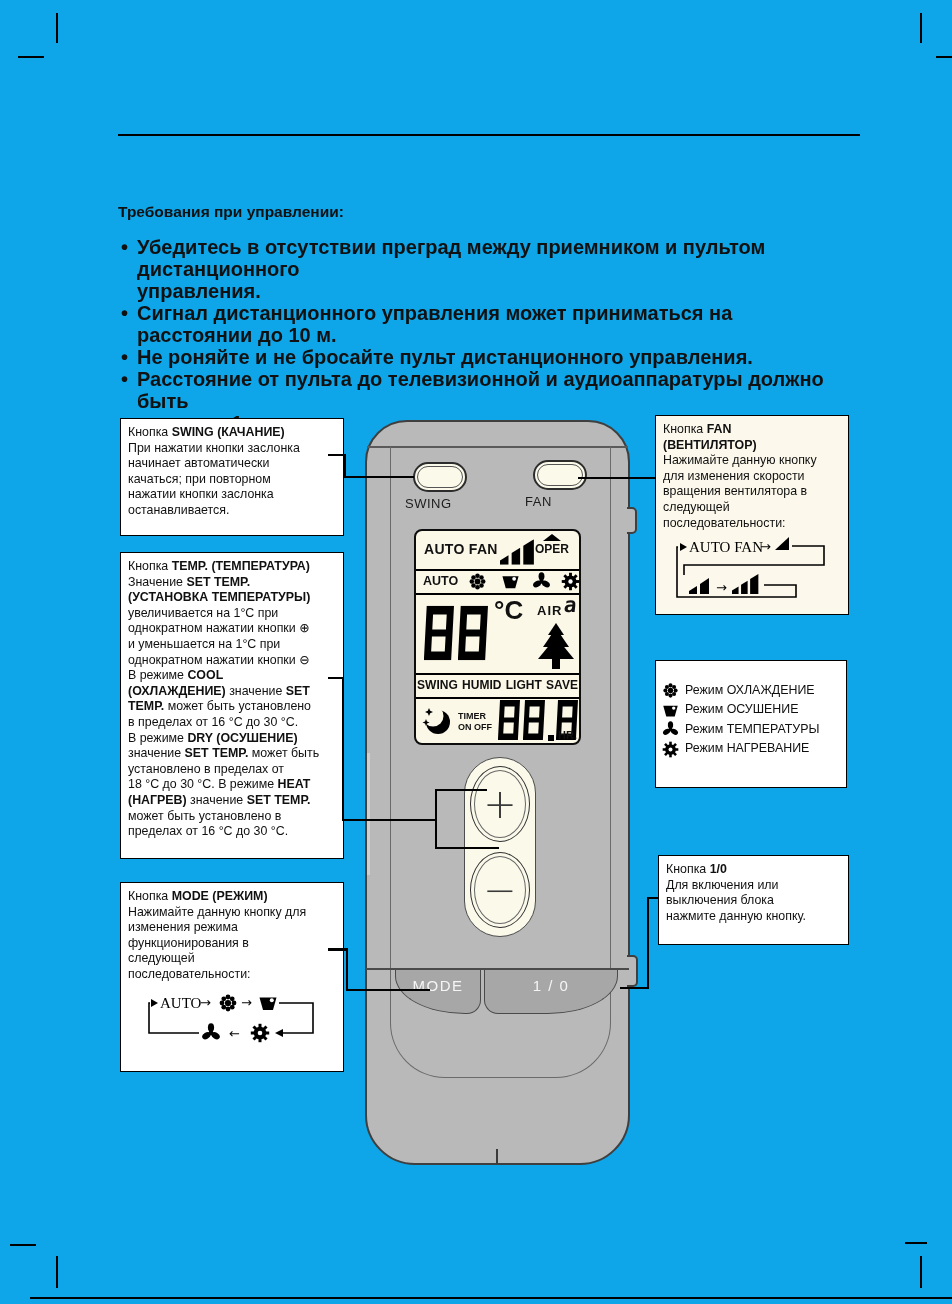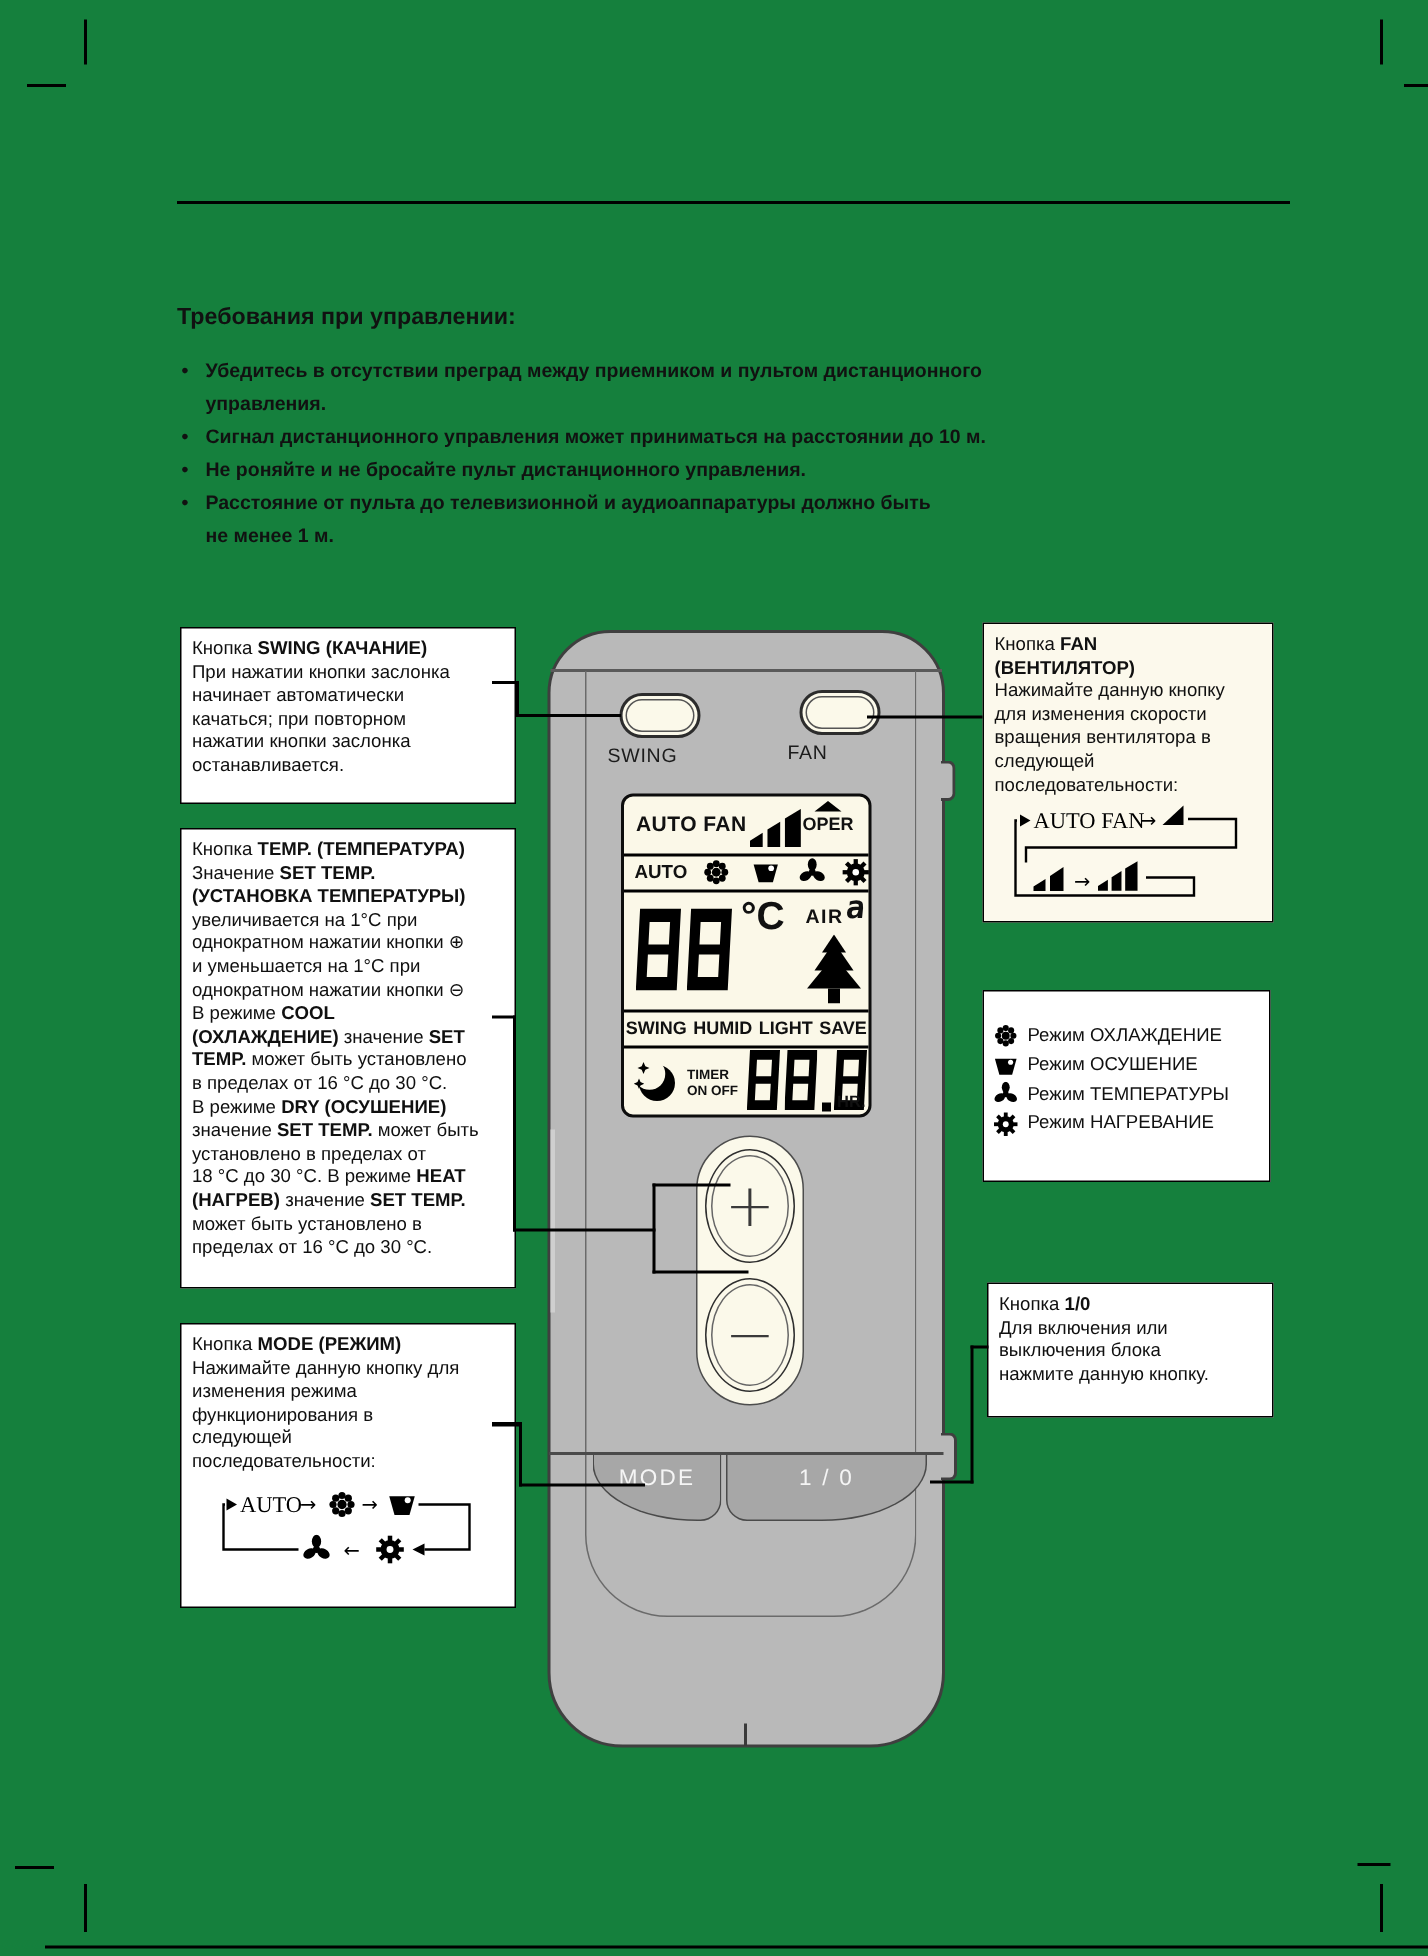--- a/index.html
+++ b/index.html
@@ -1,25 +1,25 @@
 <!DOCTYPE html>
 <html><head>
 <meta charset="utf-8">
 <style>
   html,body{margin:0;padding:0;background:#e8e8e8;}
-  #page{position:relative;width:952px;height:1304px;background:#15803d;overflow:hidden;
+  #page{position:relative;width:952px;height:1304px;background:#0ea5e9;overflow:hidden;
         font-family:"Liberation Sans",sans-serif;color:#111;}
   .abs{position:absolute;}
   .mark{position:absolute;background:#000;}
   .rule{position:absolute;background:#000;}
   .cl{position:absolute;background:#000;}
   
   .req-head{position:absolute;left:118px;top:203px;font-size:15.5px;font-weight:700;}
   .req-list{position:absolute;left:120px;top:236px;width:724px;list-style:none;margin:0;padding:0;}
-  .req-list li{position:relative;padding-left:17px;font-size:13px;font-weight:700;line-height:22px;}
+  .req-list li{position:relative;padding-left:17px;font-size:20px;font-weight:700;line-height:22px;}
   .req-list li::before{content:"•";position:absolute;left:1px;}
   .req-list li span{white-space:pre-line;}
   
   .callout{position:absolute;border:1.6px solid #000;background:#fff;padding:6px 7px;
            font-size:12.4px;line-height:15.6px;color:#101010;}
   .callout .txt{white-space:pre-line;}
   .cream{background:#fcf9ec;}
   
   .remote-body{position:absolute;left:365px;top:420px;width:265px;height:745px;background:#b9b9b9;
                border:2px solid #3f3f3f;border-radius:42px 42px 50px 50px;box-sizing:border-box;}

